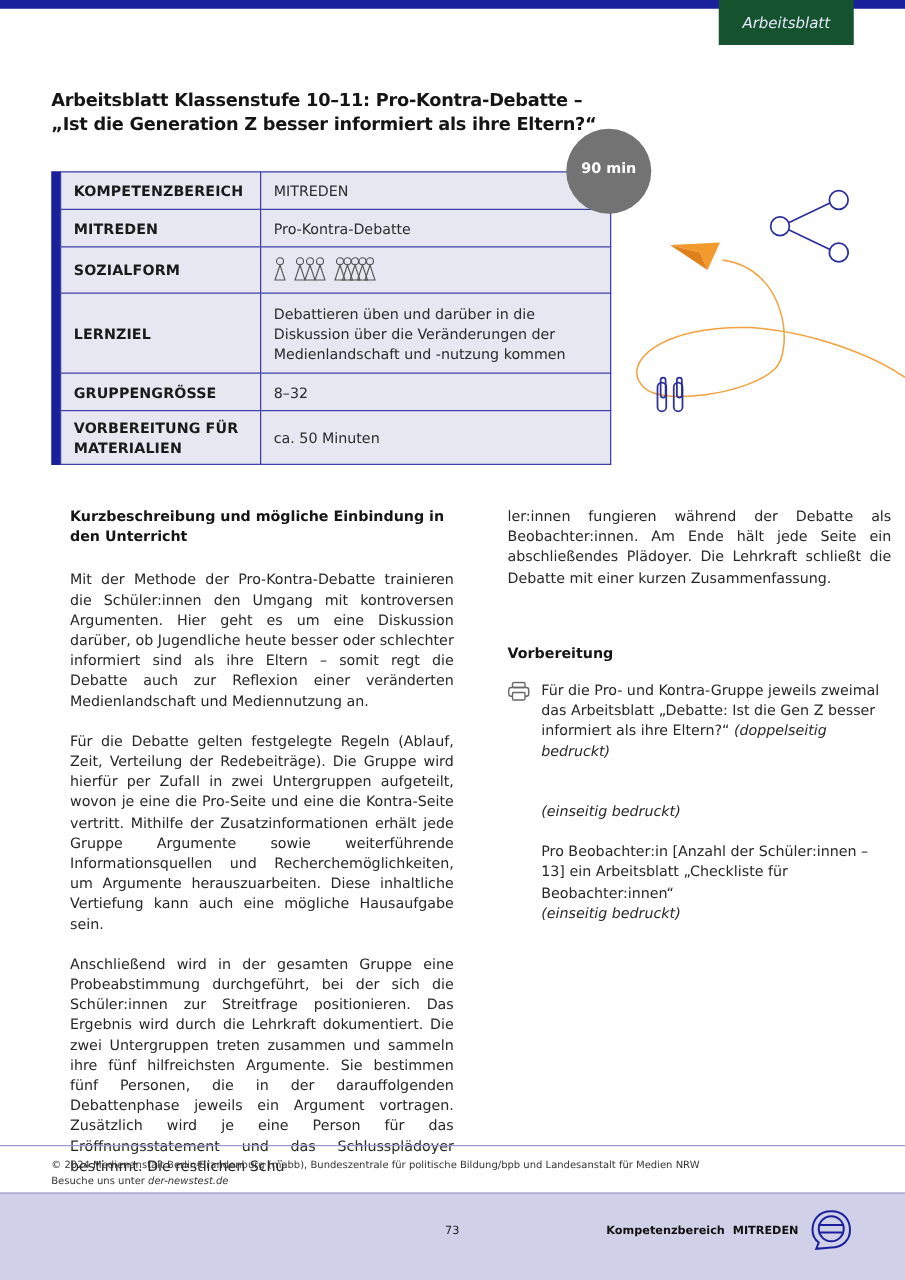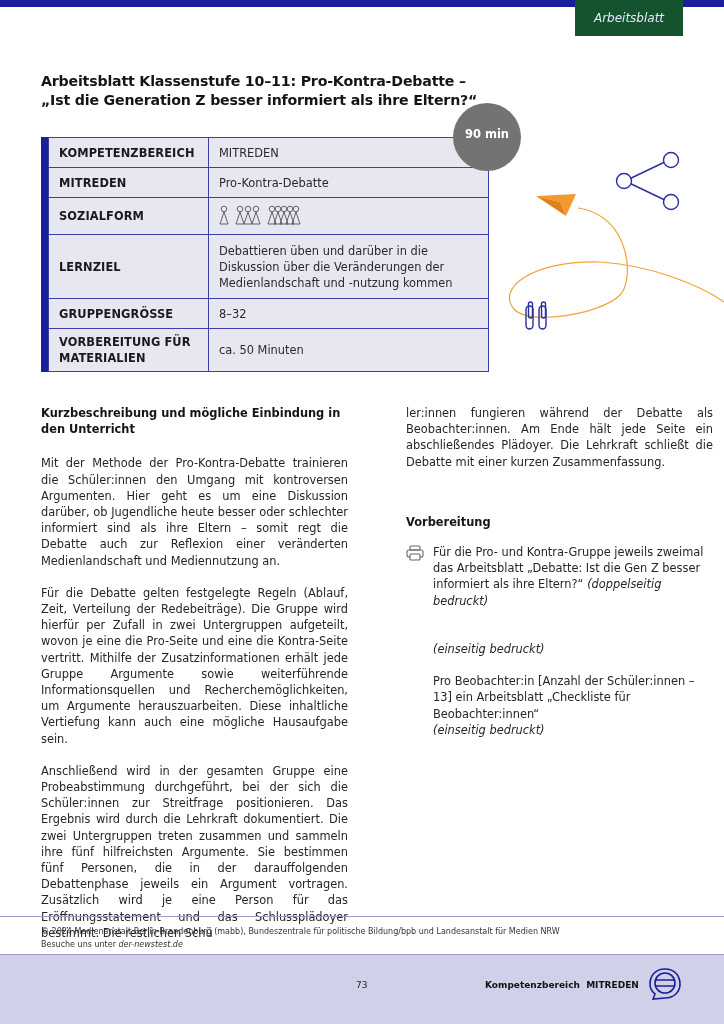--- a/index.html
+++ b/index.html
@@ -22,21 +22,21 @@
   .r4 td { height: 64px; line-height: 16px; }
   .r5 td { height: 30px; }
   .r6 td { height: 43px; line-height: 16px; }
 
   .badge { position: absolute; left: 453px; top: 103px; width: 68px; height: 68px; border-radius: 50%;
            background: #737373; color: #fff; font-weight: bold; font-size: 11.5px; display: flex; align-items: center; justify-content: center; padding-bottom: 6px; }
 
   .deco { position: absolute; left: 500px; top: 110px; width: 224px; height: 250px; }
 
   .col { position: absolute; font-size: 11.4px; line-height: 16.2px; color: #262626; text-align: justify; hyphens: manual; }
-  .col.left { left: 41px; top: 405px; width: 307px; }
+  .col.left { left: 56px; top: 405px; width: 307px; }
   .col.right { left: 376px; top: 405px; width: 307px; margin-left: 30px; }
   .h { font-weight: bold; color: #151515; text-align: left; margin-bottom: 18px; }
   .p { margin-bottom: 16px; }
   .sp { height: 28px; }
 
   .prep-item { position: relative; padding-left: 27px; text-align: left; margin-bottom: 16px; }
   .prep-item .ico { position: absolute; left: 0; top: 1px; width: 18px; height: 16px; }
   .em { font-style: italic; }
 
   .footer-line { position: absolute; left: 0; top: 916px; width: 724px; height: 1px; background: #9a9dc8; }

